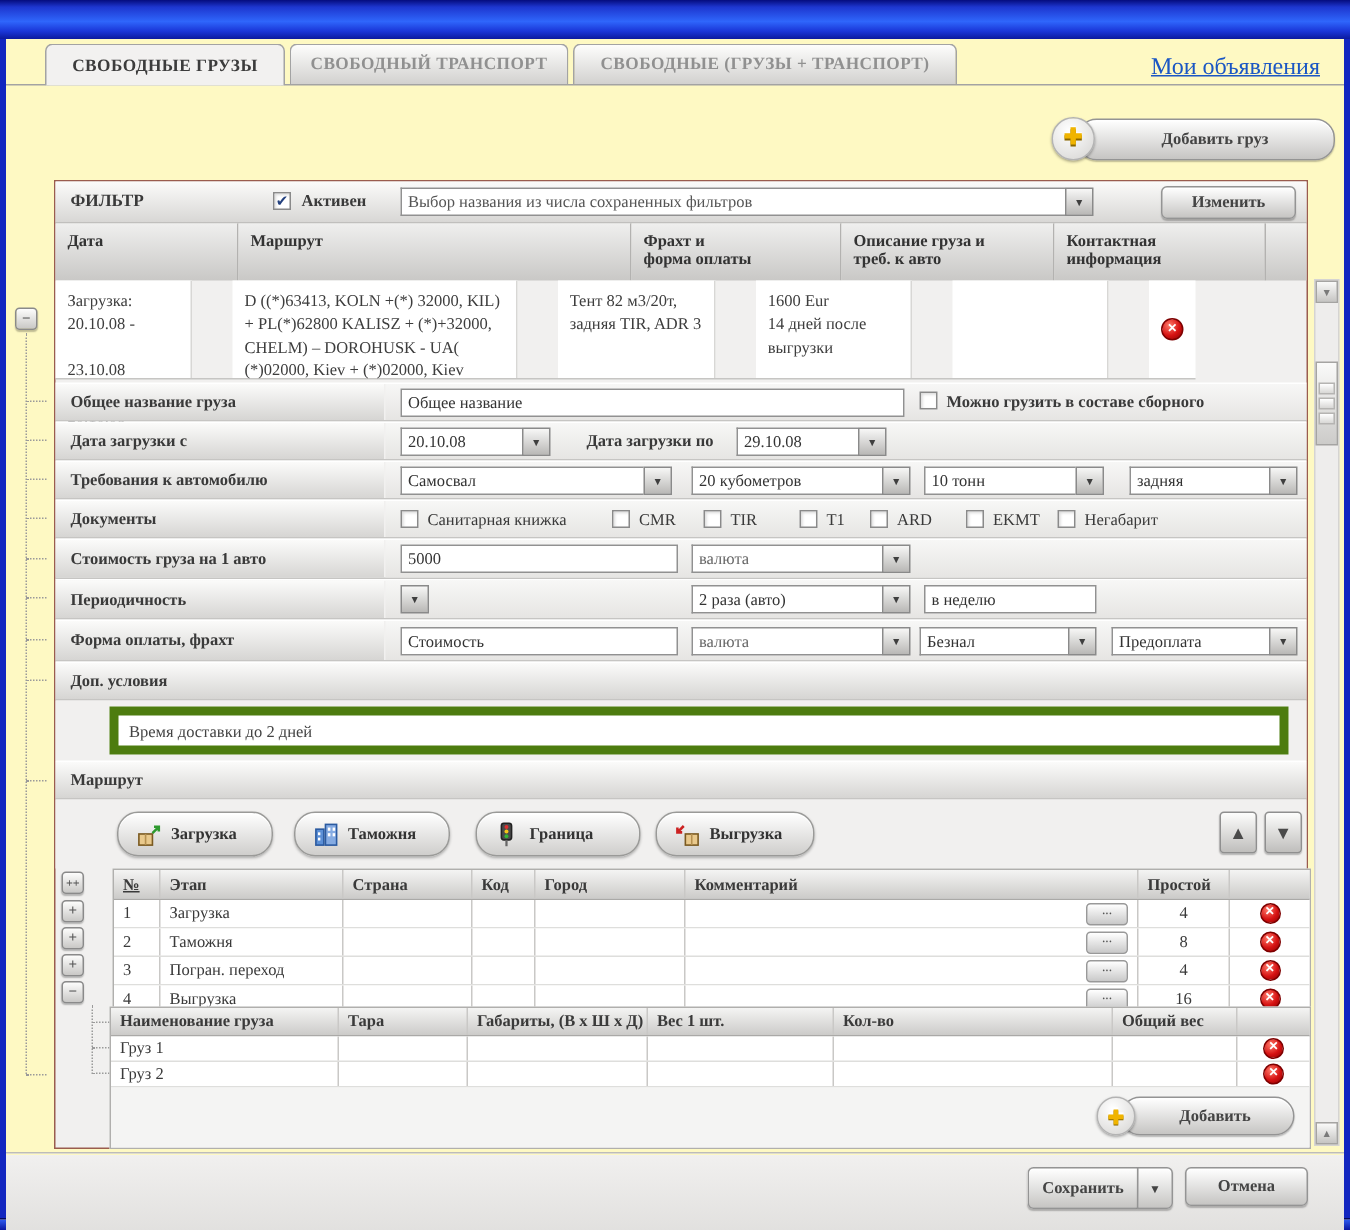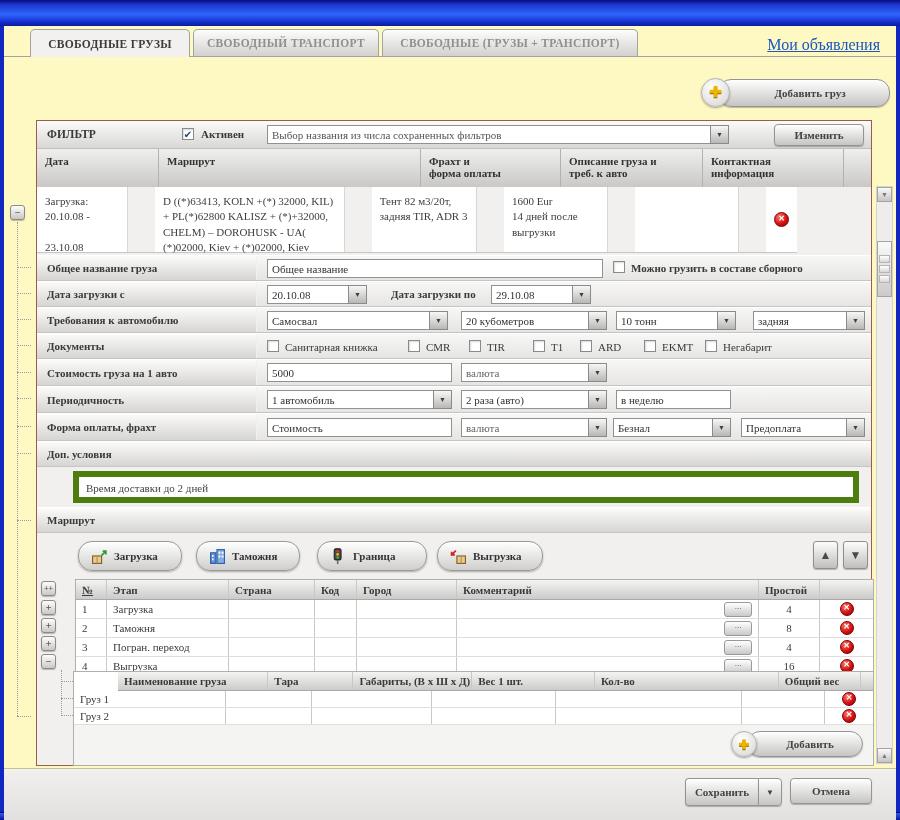--- a/index.html
+++ b/index.html
@@ -268,21 +268,20 @@
                 <span>▼</span>
               </span>
           </span>
         </div>
       </div>
 
       <div class="abs frow" style="top:265px;height:27px;">
         <div class="lab">Периодичность</div>
         <div class="fld">
           <span class="abs combo" style="left:10px;top:3px;width:185px;">
-            <span class="cval">1 автомобиль</span>
             <span class="cbtn">
                 <span>▼</span>
               </span>
           </span>
           <span class="abs combo" style="left:204px;top:3px;width:146px;">
             <span class="cval">2 раза (авто)</span>
             <span class="cbtn">
                 <span>▼</span>
               </span>
           </span>
@@ -462,21 +461,21 @@
           </div>
         </div>
       </div>
 
       <div class="abs vdot" style="left:24px;top:549px;height:46px;"></div>
       <div class="abs hdot" style="left:24px;top:560px;width:12px;"></div>
       <div class="abs hdot" style="left:24px;top:577px;width:12px;"></div>
       <div class="abs hdot" style="left:24px;top:594px;width:12px;"></div>
 
       <div class="abs grid" style="left:36px;top:550px;width:801px;">
-        <div class="ghead" style="height:18px;margin-left:44px;">
+        <div class="ghead" style="height:18px;">
           <div class="gc" style="width:152px;">Наименование груза</div>
           <div class="gc" style="width:86px;">Тара</div>
           <div class="gc" style="width:120px;">Габариты, (В х Ш х Д)</div>
           <div class="gc" style="width:124px;">Вес 1 шт.</div>
           <div class="gc" style="width:186px;">Кол-во</div>
           <div class="gc" style="width:83px;">Общий вес</div>
           <div class="gc" style="flex:1;border-right:none;"></div>
         </div>
         <div class="grow" style="height:16px;">
           <div class="gc" style="width:152px;">Груз 1</div>

